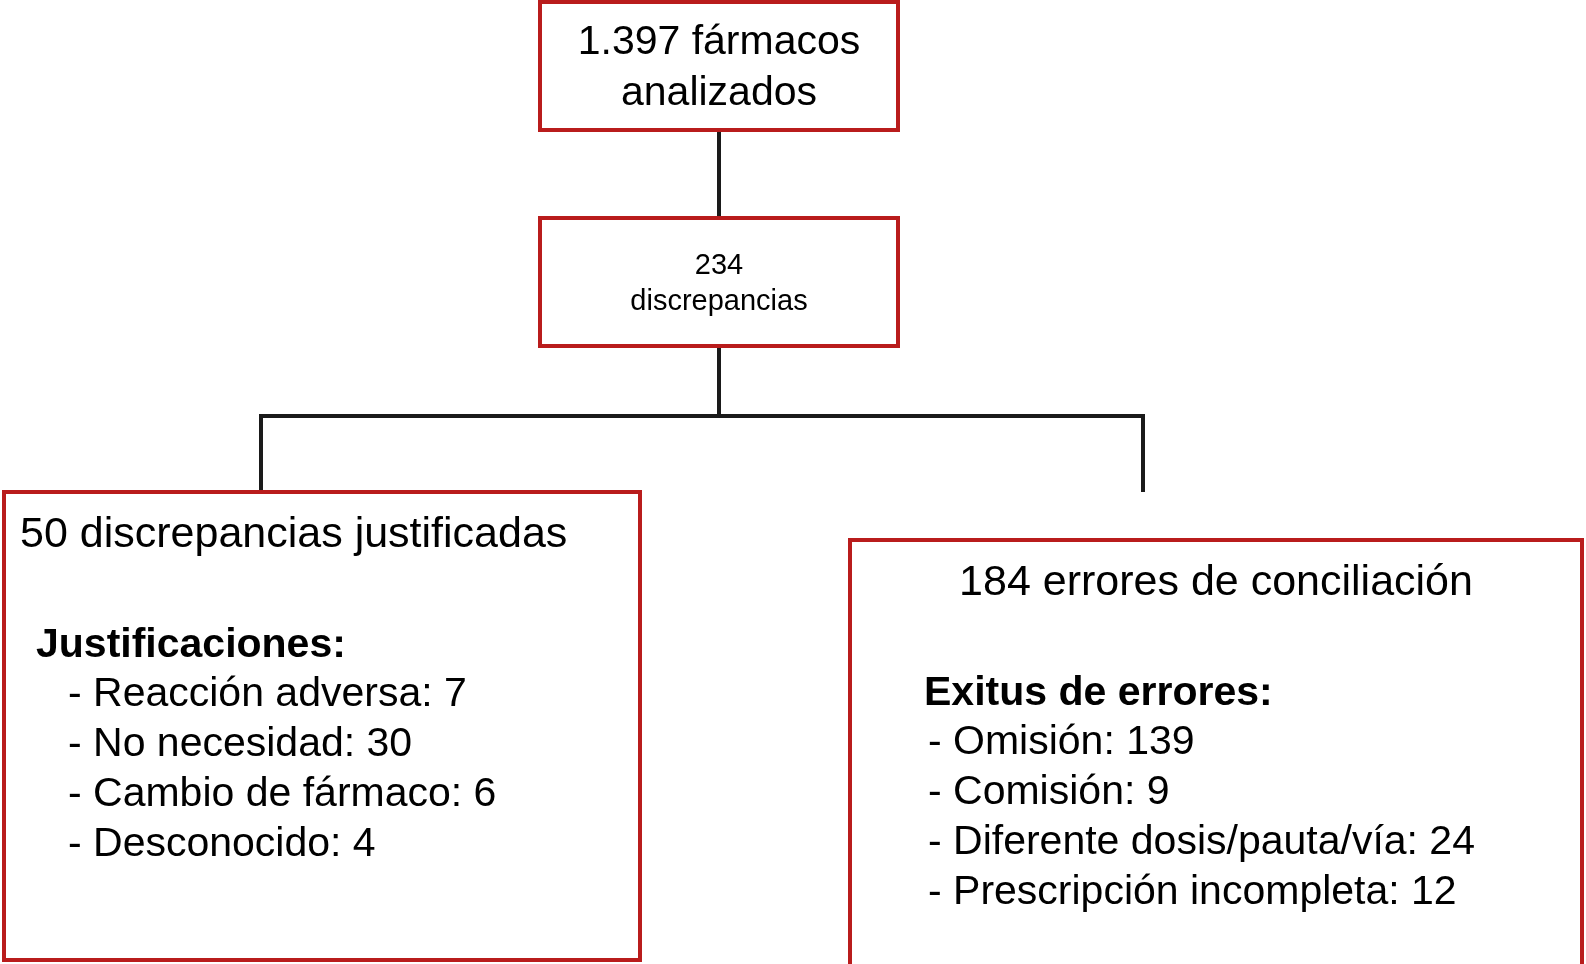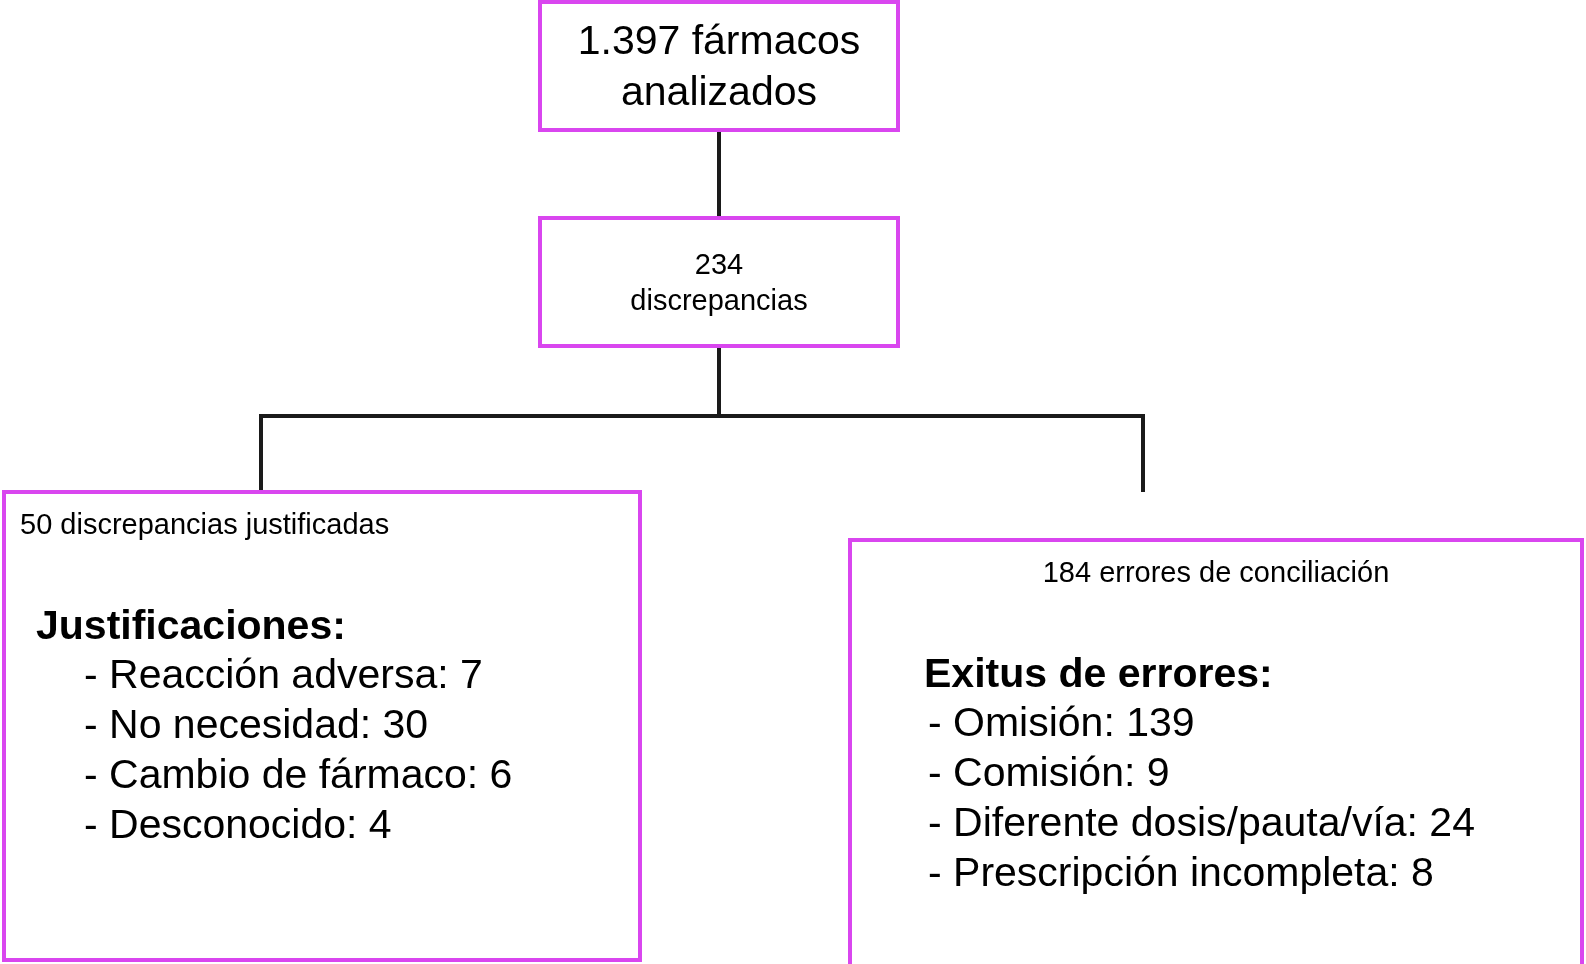--- a/index.html
+++ b/index.html
@@ -14,21 +14,21 @@
   #canvas {
     position: relative;
     width: 1586px;
     height: 964px;
     overflow: hidden;
     background: #ffffff;
   }
   .box {
     position: absolute;
     box-sizing: border-box;
-    border: 4px solid #d946ef;
+    border: 4px solid #b91c1c;
     background: #ffffff;
     z-index: 2;
   }
   .center-box {
     display: flex;
     flex-direction: column;
     align-items: center;
     justify-content: center;
     text-align: center;
     line-height: 1.25;
@@ -62,21 +62,21 @@
   #box-errors {
     left: 848px;
     top: 490px;
     width: 736px;
     height: 472px;
     padding: 12px 0 0 0;
     margin-top: 48px;
   }
 
   .box-heading {
-    font-size: 29px;
+    font-size: 43px;
     line-height: 1.25;
     text-align: center;
     white-space: nowrap;
   }
   #box-justified .box-heading { text-align: left; padding-left: 14px; }
   #box-errors .box-heading { text-align: center; }
 
   .sub-title {
     font-size: 41px;
     font-weight: bold;
@@ -86,21 +86,21 @@
   #box-errors .sub-title { padding-left: 72px; }
 
   .bullet-list {
     list-style: none;
     margin: 0;
     padding: 0;
   }
   .bullet-list li {
     font-size: 41px;
     line-height: 1.22;
-    padding-left: 78px;
+    padding-left: 62px;
     white-space: nowrap;
   }
   #box-errors .bullet-list li { padding-left: 76px; }
 
   
   .line {
     position: absolute;
     background: #1a1a1a;
     z-index: 1;
   }
@@ -142,17 +142,17 @@
     </ul>
   </div>
 
   <div class="box" id="box-errors">
     <div class="box-heading">184 errores de conciliación</div>
     <div class="sub-title">Exitus de errores:</div>
     <ul class="bullet-list">
       <li>- Omisión: 139</li>
       <li>- Comisión: 9</li>
       <li>- Diferente dosis/pauta/vía: 24</li>
-      <li>- Prescripción incompleta: 8</li>
+      <li>- Prescripción incompleta: 12</li>
     </ul>
   </div>
 
 </div>
 
 </body></html>

